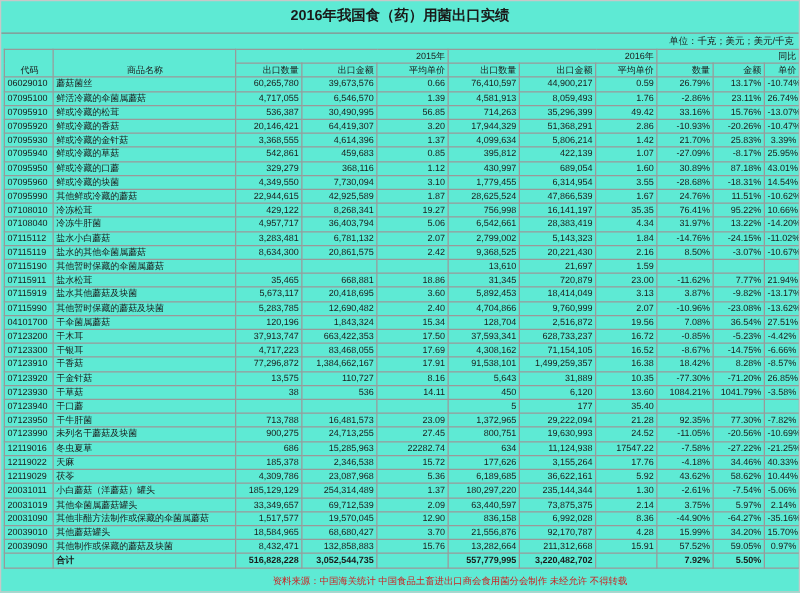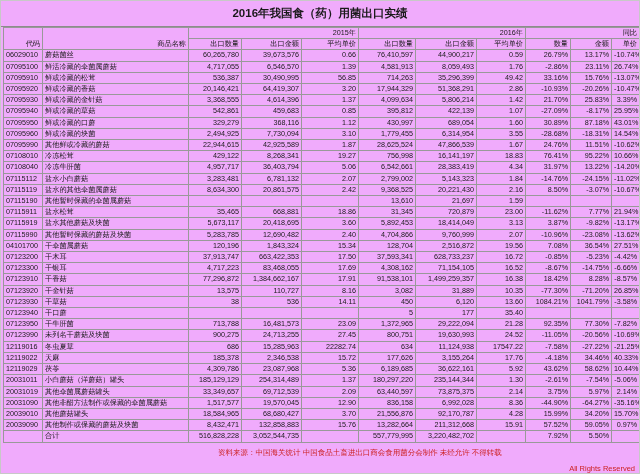--- a/index.html
+++ b/index.html
@@ -1,51 +1,52 @@
 <!DOCTYPE html>
 <html style="--red: #cc2222;"><head>
 <meta charset="utf-8">
 <style>
   :root{ --red:#cc2222; --grid:#999999; --grid-dark:#777777; --ink:#1a1a1a; }
   html,body{margin:0;padding:0;}
   body{background:#f2f2f2;font-family:"Liberation Sans","DejaVu Sans",sans-serif;}
   .page{
-    width:640px;height:474px;box-sizing:border-box;background:#f0abfc;
+    width:640px;height:474px;box-sizing:border-box;background:#5eead4;
     border:1px solid #c8c8c8;color:var(--ink);overflow:hidden;position:relative;
   }
   .title{height:25px;line-height:25px;text-align:center;font-weight:bold;font-size:11.5px;}
   .title-rule{border-top:1px solid #8c8c8c;height:0;}
   .units{height:12px;line-height:12px;font-size:7.5px;text-align:right;padding-right:4px;}
   table.export{
     border-collapse:collapse;table-layout:fixed;width:636px;margin:0 2px;
     border:1px solid var(--grid-dark);
   }
   table.export th, table.export td{
     border:1px solid var(--grid);
     font-size:7.2px;font-weight:normal;
     height:10.2px;line-height:10.2px;
     padding:0 2px;overflow:hidden;white-space:nowrap;
   }
   table.export thead th{text-align:right;}
-  table.export thead th.al{text-align:right;vertical-align:bottom;padding-left:3px;}
+  table.export thead th.al{text-align:center;vertical-align:bottom;padding-left:3px;}
   td.al{text-align:left;padding-left:3px;}
   td.ar{text-align:right;}
-  tr.total td{font-weight:normal;}
+  tr.total td{font-weight:bold;}
   .footer{
     margin-top:4px;height:12px;line-height:12px;font-size:7.5px;color:var(--red);
     position:relative;text-align:center;padding-left:80px;
   }
   .footer .rights{position:absolute;right:4px;top:16px;}
 </style>
 </head>
 <body>
 
 <div class="page">
   <div class="title">2016年我国食（药）用菌出口实绩</div>
   <div class="title-rule"></div>
+  <div class="units">单位：千克；美元；美元/千克</div>
 
   <table class="export">
     <colgroup>
       <col style="width:39px">
         <col style="width:146px">
       <col style="width:53px">
         <col style="width:60px">
         <col style="width:57px">
       <col style="width:57px">
         <col style="width:61px">
@@ -162,21 +163,21 @@
           <td class="ar">430,997</td>
           <td class="ar">689,054</td>
           <td class="ar">1.60</td>
           <td class="ar">30.89%</td>
           <td class="ar">87.18%</td>
           <td class="ar">43.01%</td>
         </tr>
         <tr>
           <td class="al">07095960</td>
           <td class="al">鲜或冷藏的块菌</td>
-          <td class="ar">2,494,925</td>
+          <td class="ar">4,349,550</td>
           <td class="ar">7,730,094</td>
           <td class="ar">3.10</td>
           <td class="ar">1,779,455</td>
           <td class="ar">6,314,954</td>
           <td class="ar">3.55</td>
           <td class="ar">-28.68%</td>
           <td class="ar">-18.31%</td>
           <td class="ar">14.54%</td>
         </tr>
         <tr>
@@ -193,21 +194,21 @@
           <td class="ar">-10.62%</td>
         </tr>
         <tr>
           <td class="al">07108010</td>
           <td class="al">冷冻松茸</td>
           <td class="ar">429,122</td>
           <td class="ar">8,268,341</td>
           <td class="ar">19.27</td>
           <td class="ar">756,998</td>
           <td class="ar">16,141,197</td>
-          <td class="ar">18.83</td>
+          <td class="ar">35.35</td>
           <td class="ar">76.41%</td>
           <td class="ar">95.22%</td>
           <td class="ar">10.66%</td>
         </tr>
         <tr>
           <td class="al">07108040</td>
           <td class="al">冷冻牛肝菌</td>
           <td class="ar">4,957,717</td>
           <td class="ar">36,403,794</td>
           <td class="ar">5.06</td>
@@ -347,21 +348,21 @@
           <td class="ar">18.42%</td>
           <td class="ar">8.28%</td>
           <td class="ar">-8.57%</td>
         </tr>
         <tr>
           <td class="al">07123920</td>
           <td class="al">干金针菇</td>
           <td class="ar">13,575</td>
           <td class="ar">110,727</td>
           <td class="ar">8.16</td>
-          <td class="ar">3,082</td>
+          <td class="ar">5,643</td>
           <td class="ar">31,889</td>
           <td class="ar">10.35</td>
           <td class="ar">-77.30%</td>
           <td class="ar">-71.20%</td>
           <td class="ar">26.85%</td>
         </tr>
         <tr>
           <td class="al">07123930</td>
           <td class="al">干草菇</td>
           <td class="ar">38</td>

